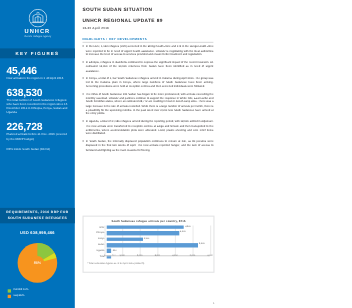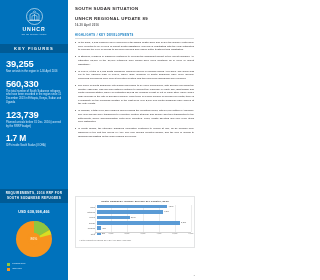--- a/index.html
+++ b/index.html
@@ -178,37 +178,36 @@
 Refugee Agency</div>
     </div>
 
     <div class="kf-band">
       <span>KEY FIGURES</span>
     </div>
 
     <div class="kf-list">
 
       <div class="kf-item">
-        <div class="kf-num">39,255</div>
+        <div class="kf-num">45,446</div>
         <div class="kf-desc">New arrivals in the region in 1-30 April 2016</div>
       </div>
 
       <div class="kf-item">
-        <div class="kf-num">560,330</div>
+        <div class="kf-num">638,530</div>
         <div class="kf-desc">The total number of South Sudanese refugees who have been recorded in the region since 15 December 2013 in Ethiopia, Kenya, Sudan and Uganda</div>
       </div>
 
       <div class="kf-item">
-        <div class="kf-num">123,739</div>
+        <div class="kf-num">226,728</div>
         <div class="kf-desc">Planned arrivals before 31 Dec. 2016 (covered by the RRRP budget)</div>
       </div>
 
 
       <div class="kf-item">
-        <div class="kf-num small">1.7 M</div>
         <div class="kf-desc">IDPs inside South Sudan (OCHA)</div>
       </div>
 
     </div>
 
     <div class="fund-band">
       <div class="t1">REQUIREMENTS, 2016 RRP
 FOR SOUTH SUDANESE REFUGEES</div>
     </div>
 

